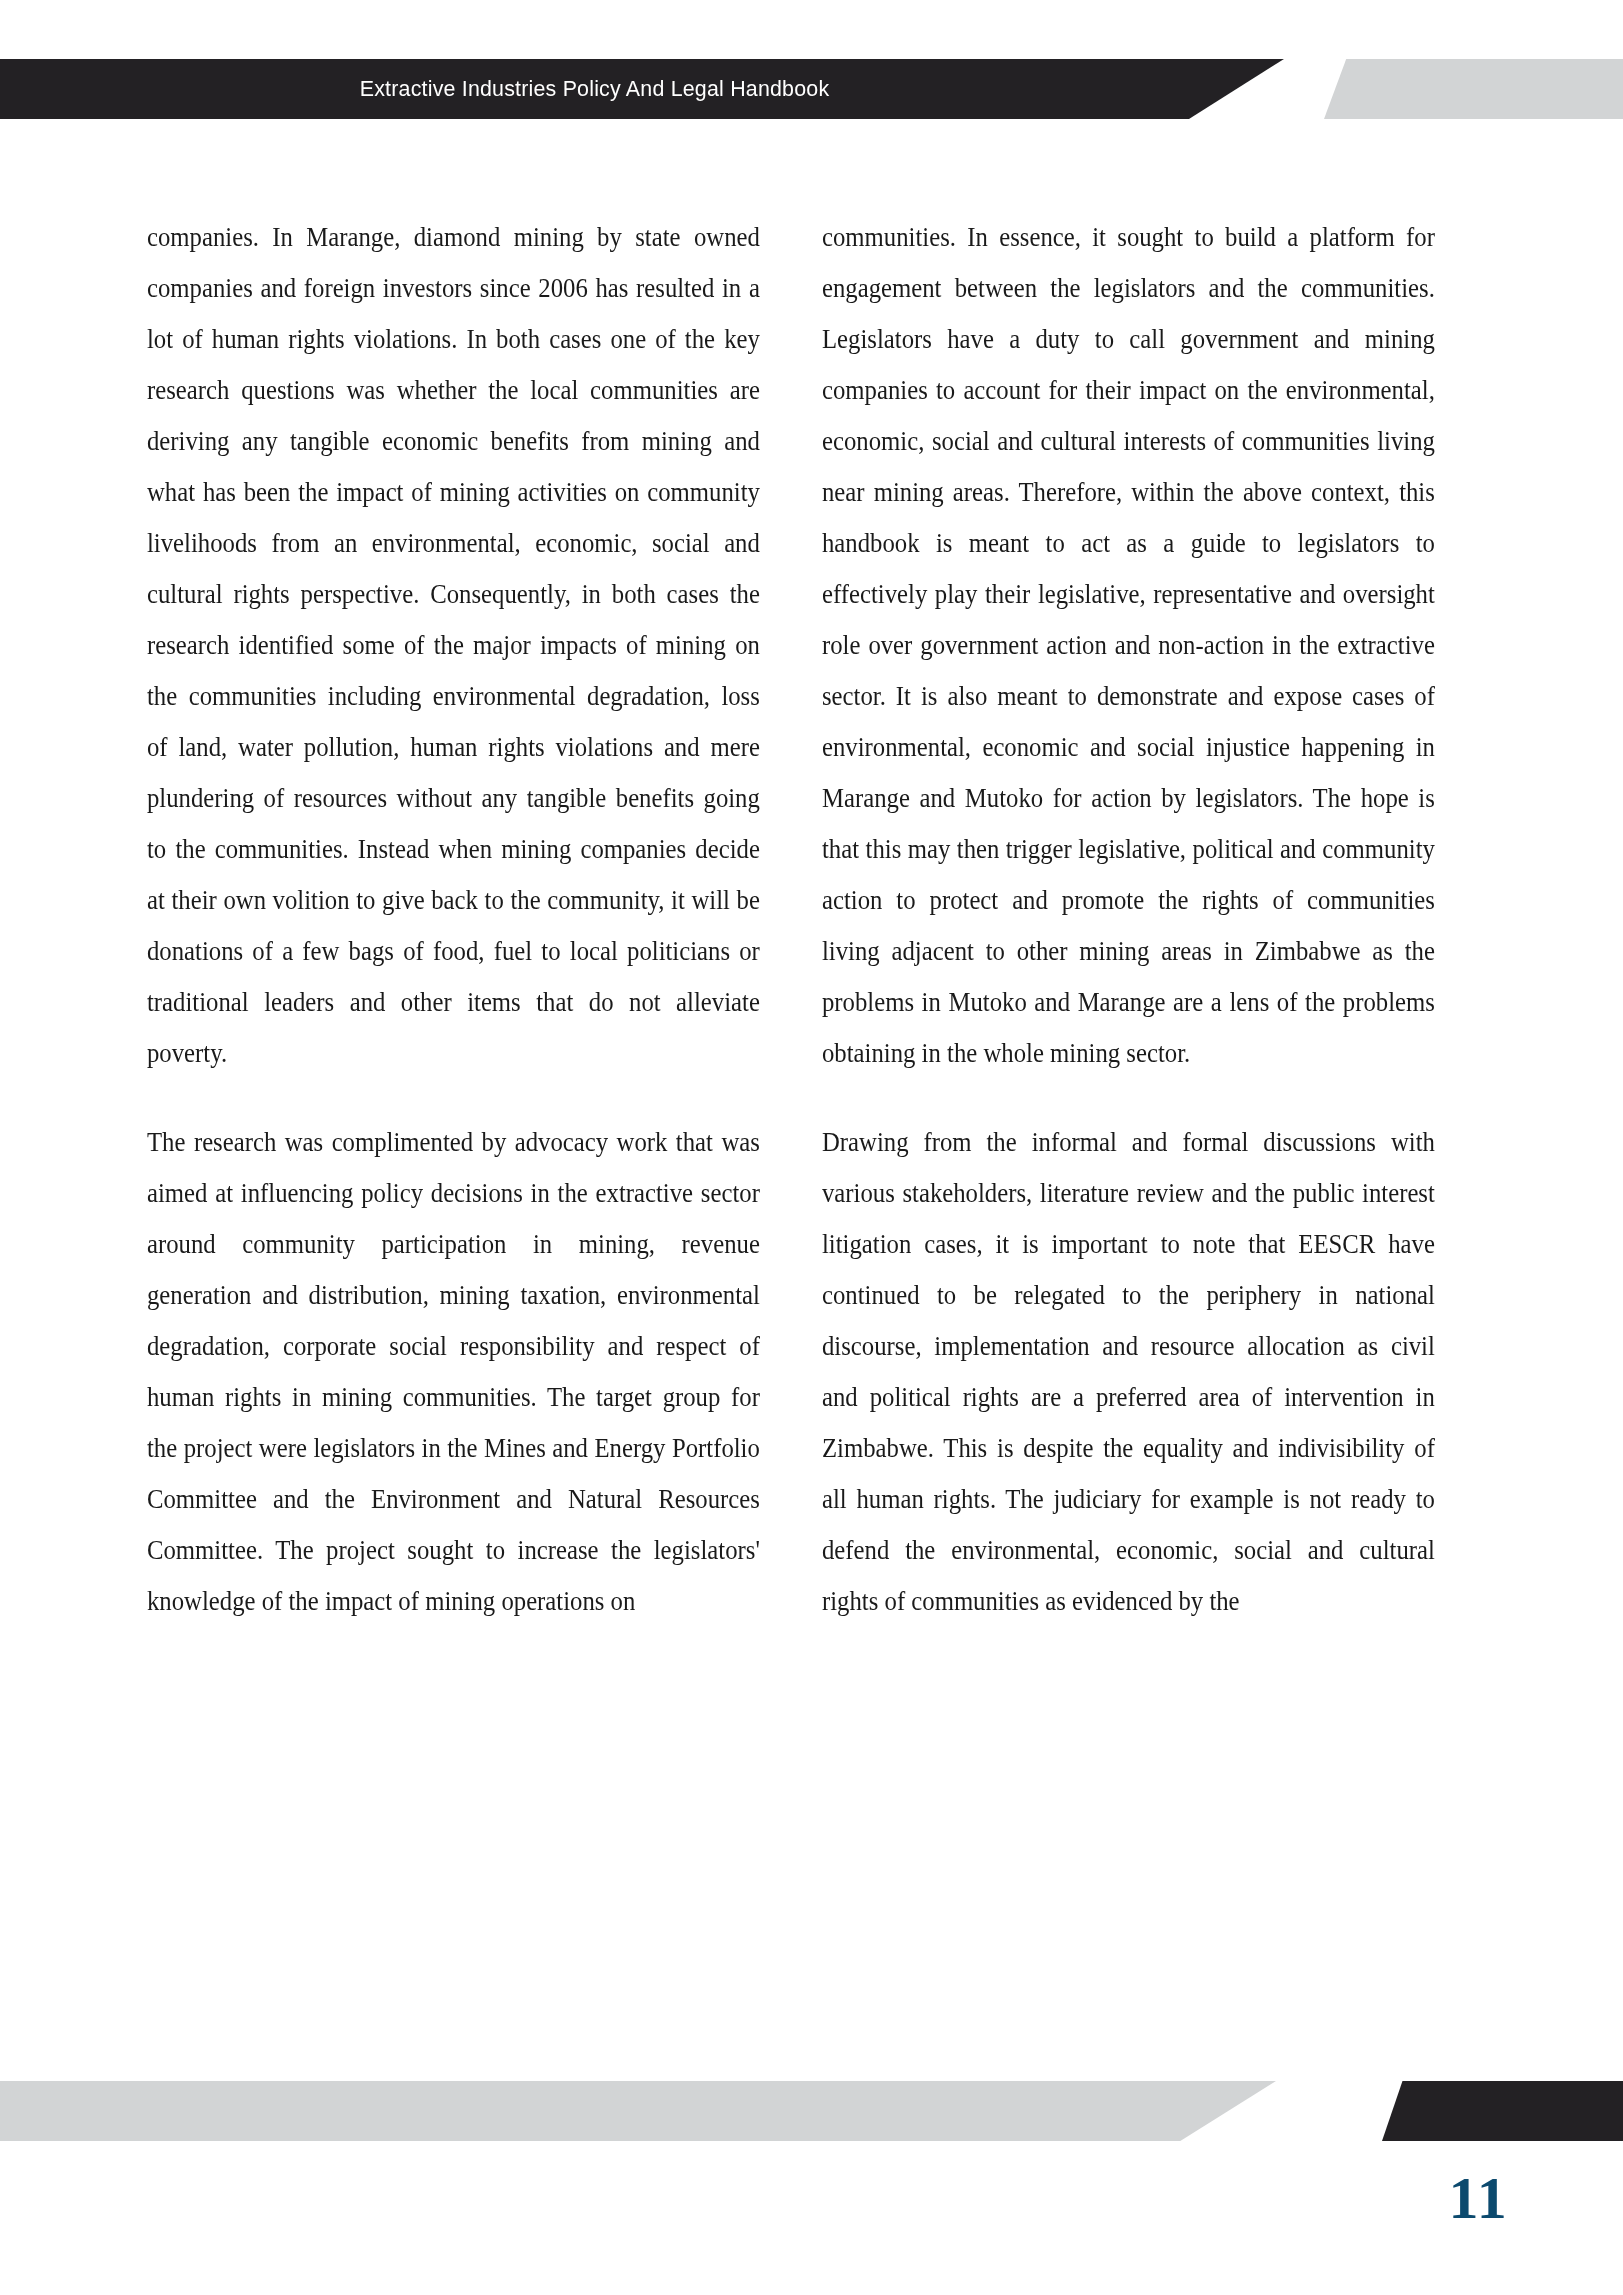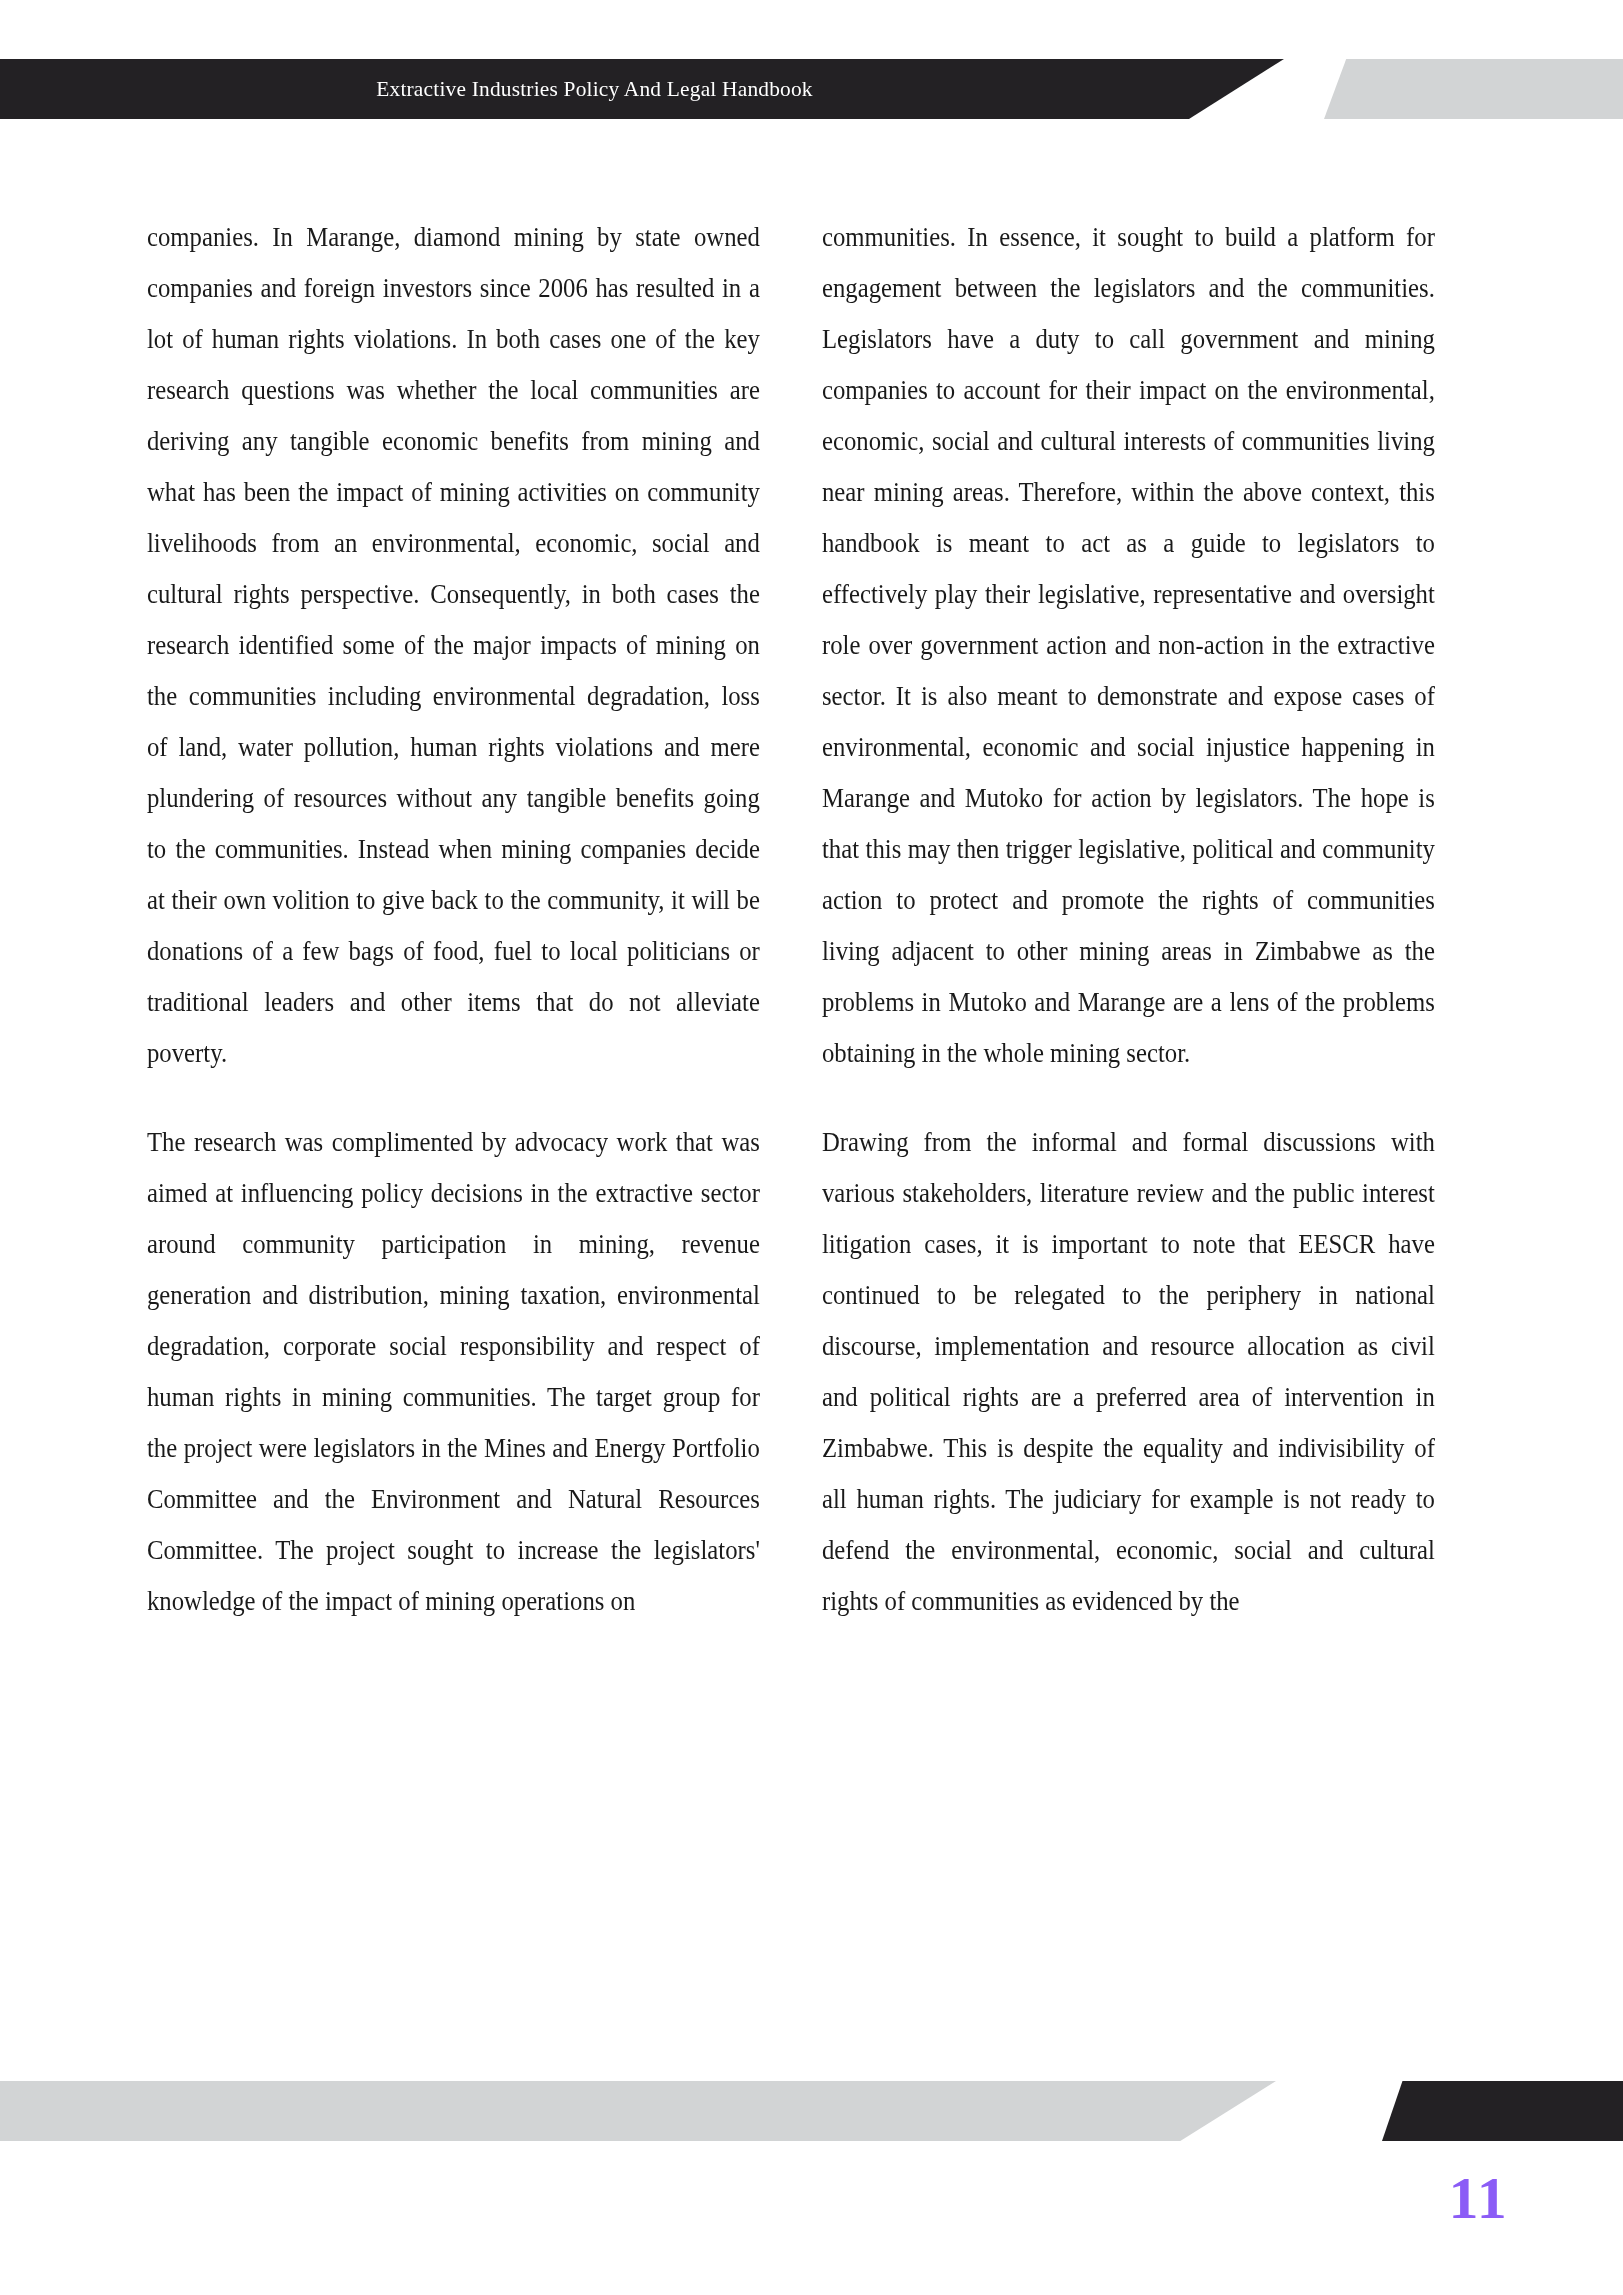--- a/index.html
+++ b/index.html
@@ -45,21 +45,21 @@
   .header-title {
     position: absolute;
     top: 59px;
     left: 0;
     width: 1189px;
     height: 60px;
     display: flex;
     align-items: center;
     justify-content: center;
     color: #ffffff;
-    font-family: Liberation Serif, serif;
+    font-family: Liberation Sans, sans-serif;
     font-size: 21.4px;
     letter-spacing: 0.2px;
     white-space: nowrap;
   }
 
   
   .content {
     position: absolute;
     top: 212px;
     left: 147px;
@@ -117,21 +117,21 @@
   }
   .page-number {
     position: absolute;
     top: 2164px;
     left: 1419px;
     width: 119px;
     text-align: center;
     font-family: "Liberation Serif", serif;
     font-size: 60px;
     font-weight: 700;
-    color: #8b5cf6;
+    color: #0c4a6e;
     letter-spacing: 1.6px;
   }
 </style>
 </head>
 <body>
 
 <div class="header-band">
   <div class="header-dark"></div>
   <div class="header-gray"></div>
 </div>

